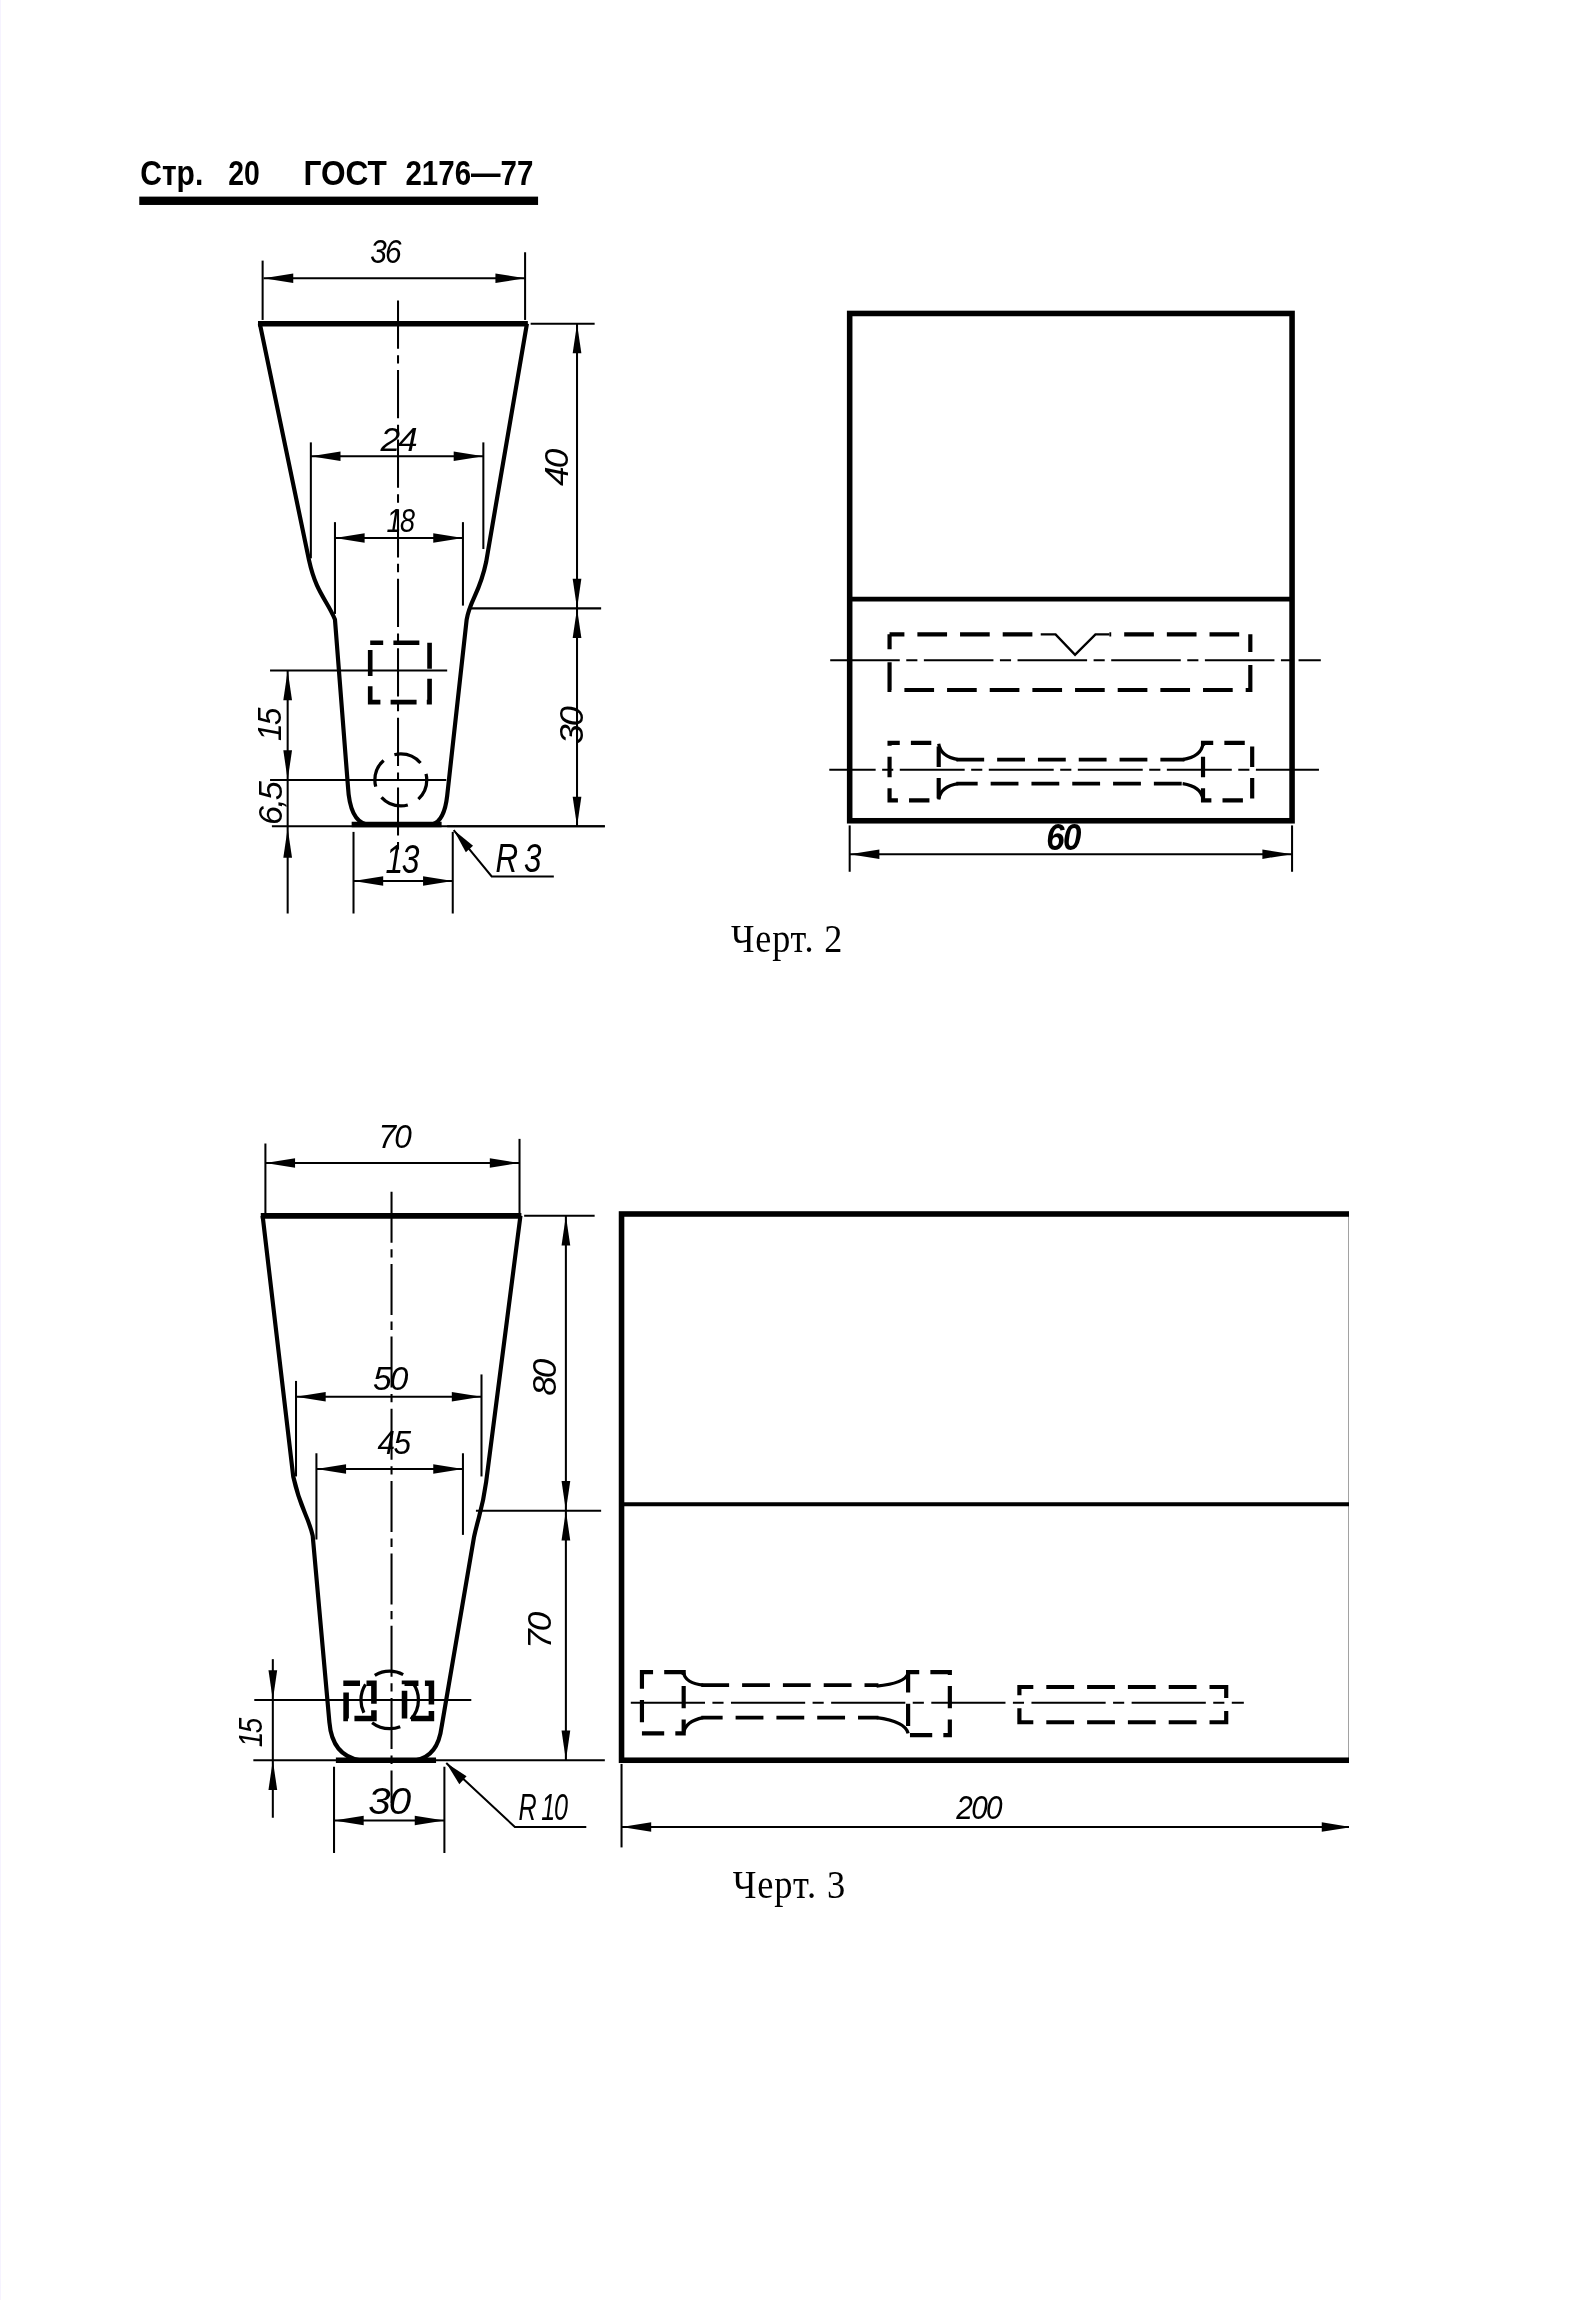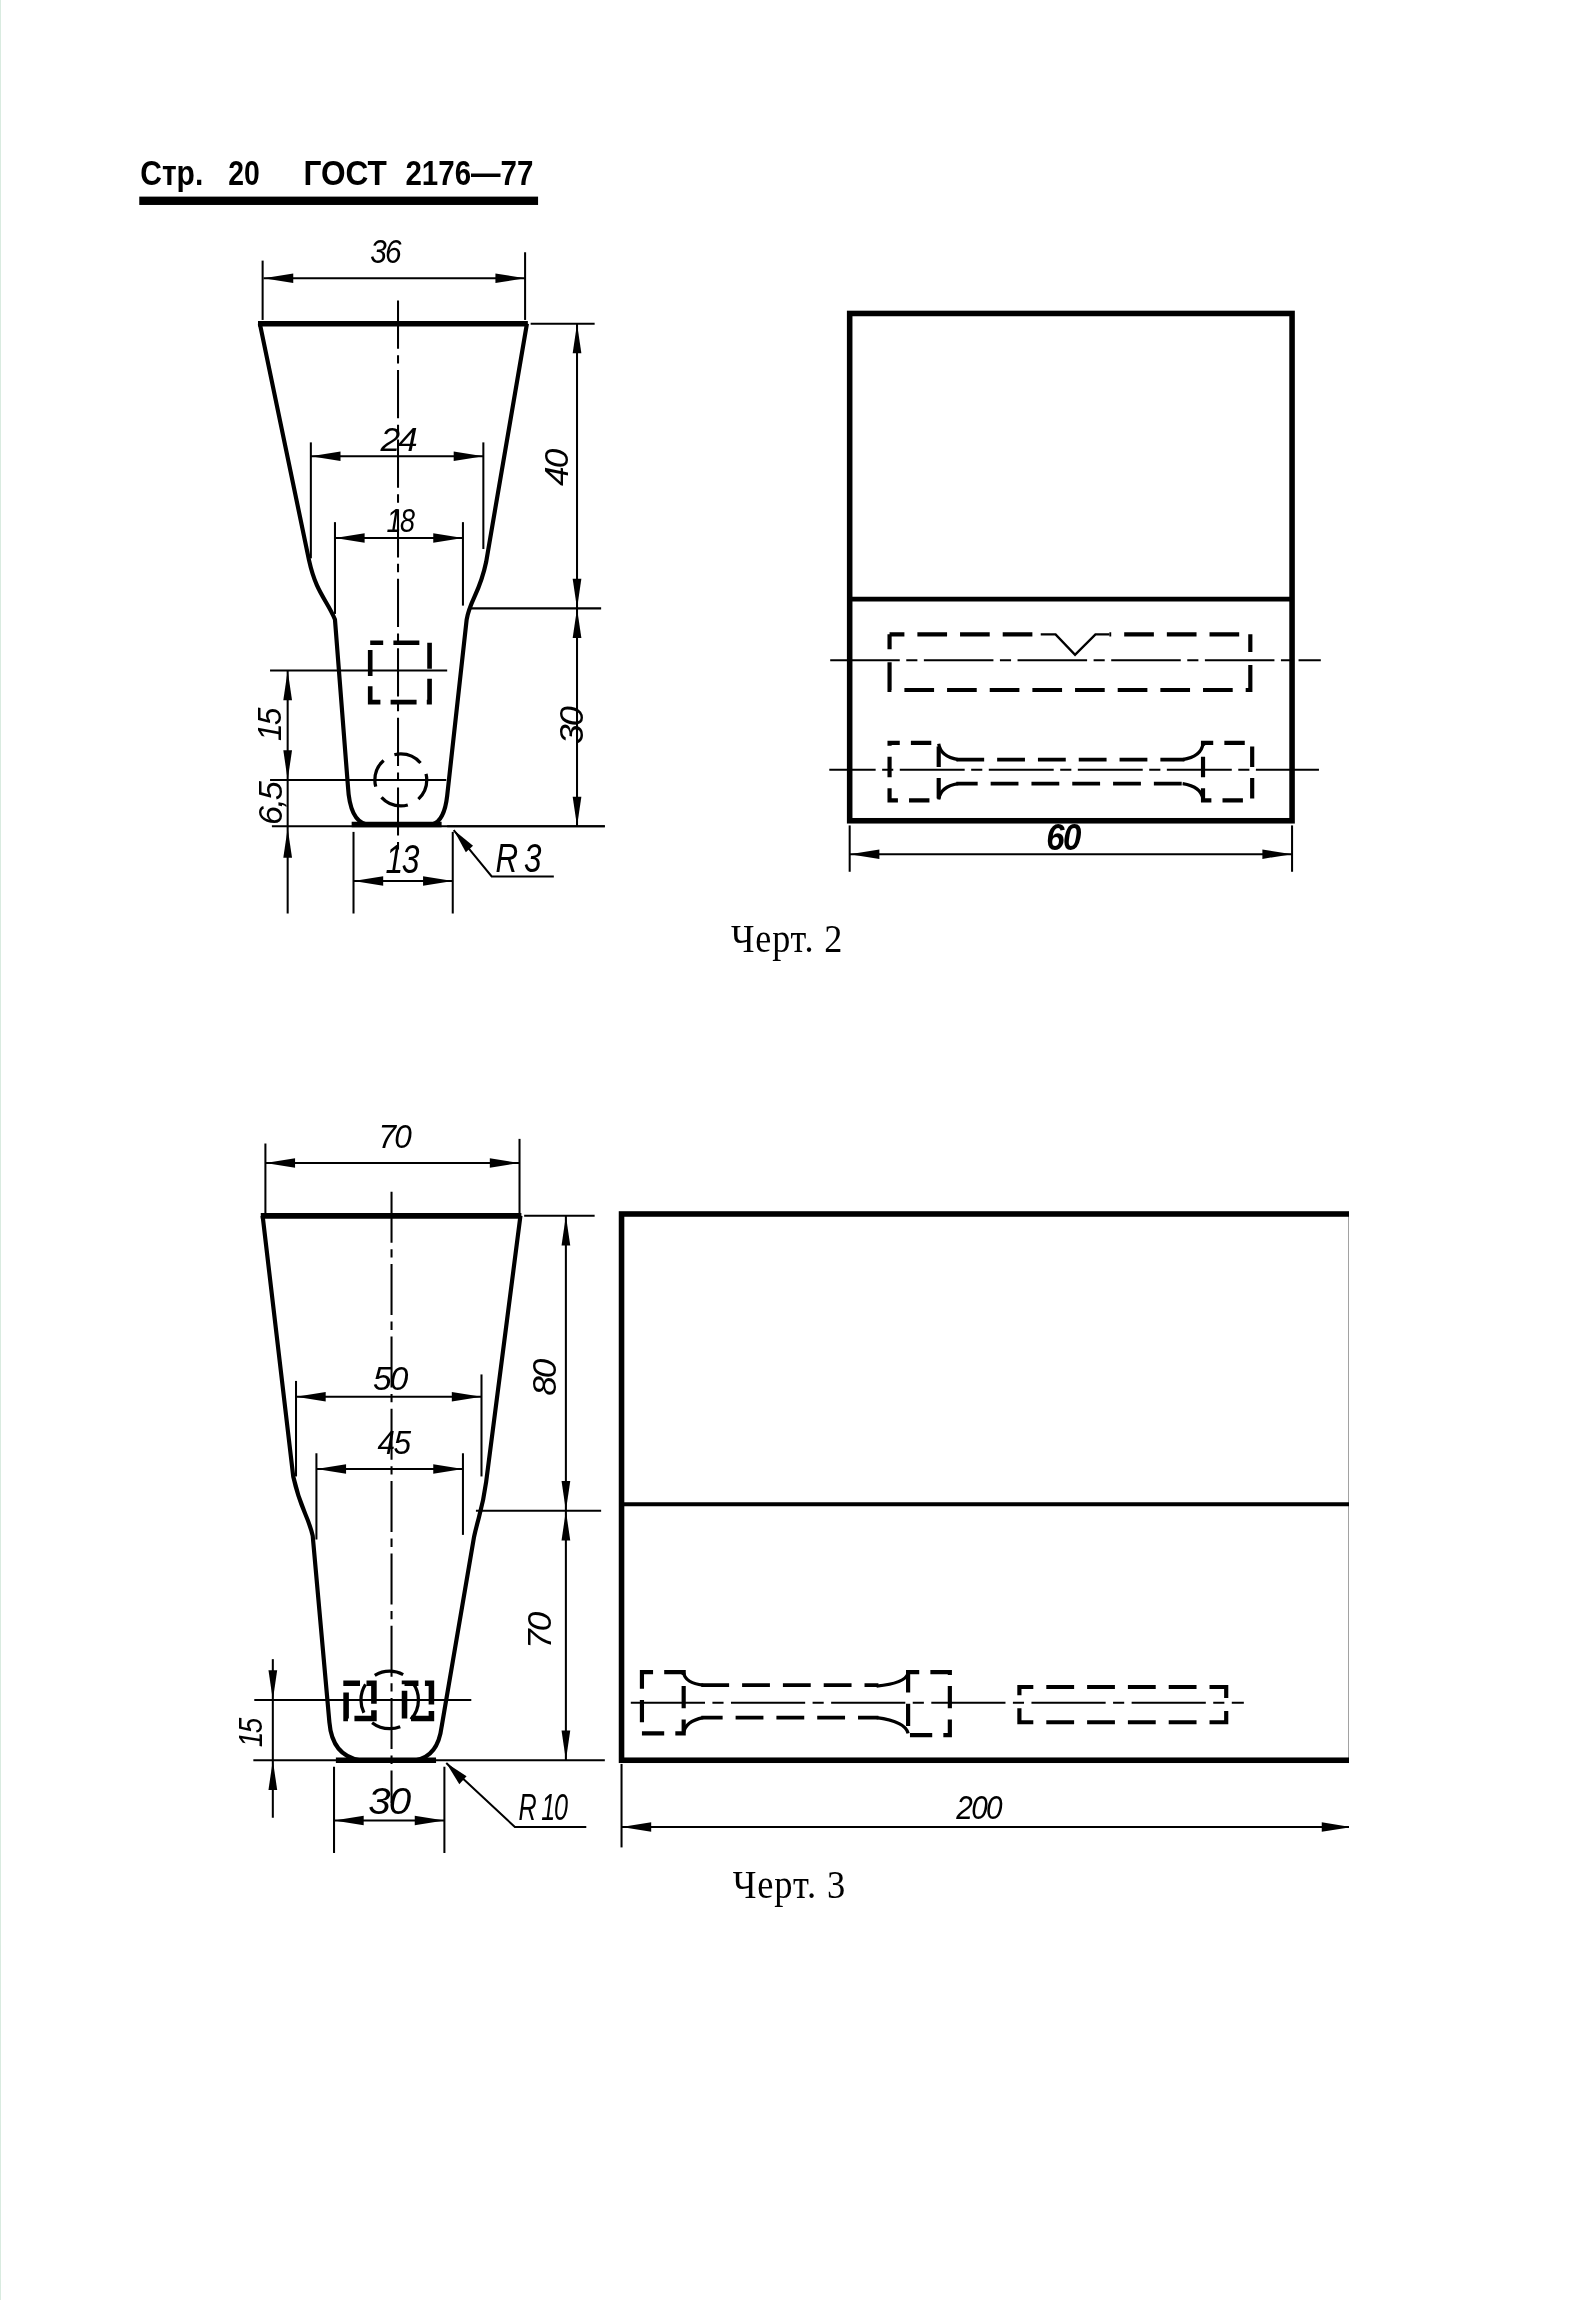--- a/index.html
+++ b/index.html
@@ -1,16 +1,16 @@
 <!DOCTYPE html>
 <html style="font-size:15px"><head>
 <meta charset="utf-8">
 <style>
 html,body{margin:0;padding:0;background:#fff;}
-.page{position:relative;width:1349px;height:2300px;background:#15803d;overflow:hidden;}
+.page{position:relative;width:1349px;height:2300px;background:#c4b5fd;overflow:hidden;}
 text{font-family:"Liberation Sans",sans-serif;fill:#000000;}
 .hdr{font-weight:bold;font-size:37px;}
 .dim{font-style:italic;font-size:35px;letter-spacing:-2px;}
 .cap{font-family:"Liberation Serif",serif;font-size:43px;letter-spacing:1px;}
 .dimL{font-size:44px;}
 .dimM{font-size:40px;}
 </style>
 </head>
 <body>
 <div class="page">

